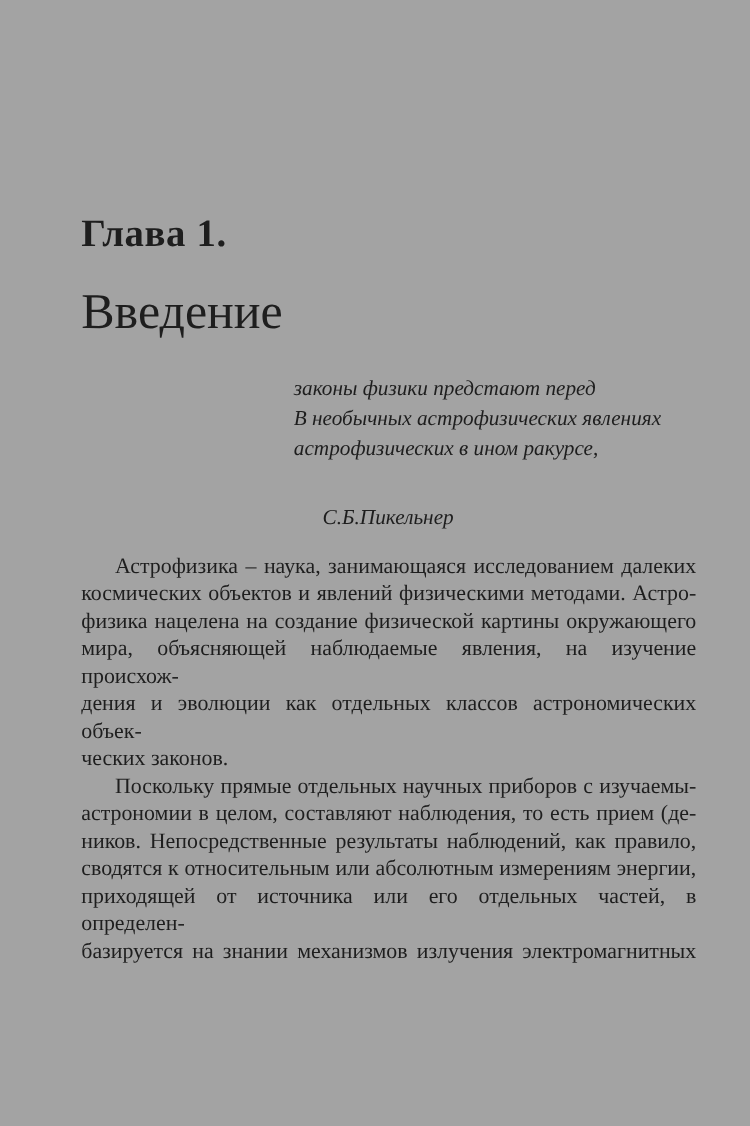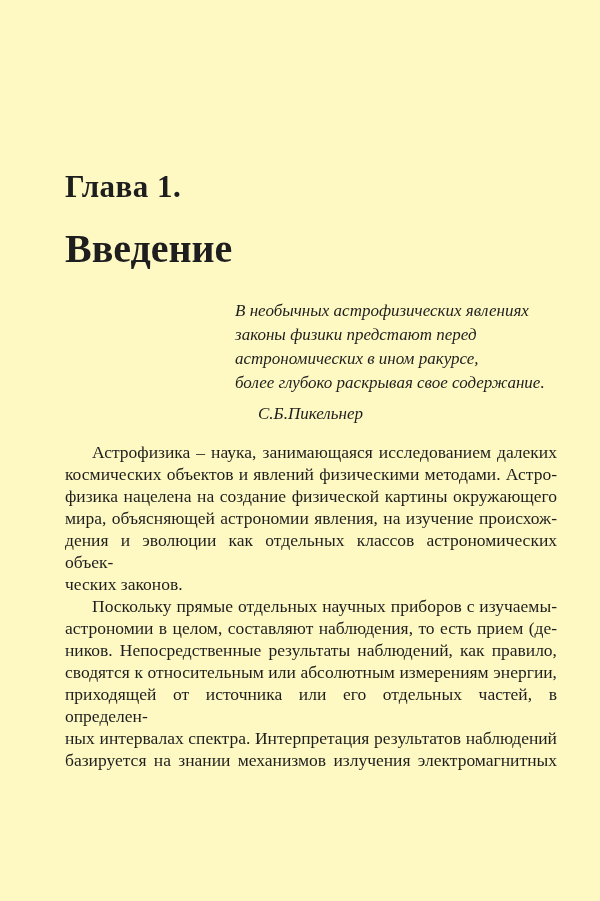--- a/index.html
+++ b/index.html
@@ -4,21 +4,21 @@
 <style>
   html, body {
     margin: 0;
     padding: 0;
     background: #ffffff;
   }
   .page {
     position: relative;
     width: 600px;
     height: 901px;
-    background: #fef9c3;
+    background: #a3a3a3;
     color: #1e1e1e;
     font-family: "Liberation Serif", serif;
     overflow: hidden;
   }
   .content {
     position: absolute;
     left: 65px;
     width: 492px;
     top: 0;
   }
@@ -29,21 +29,21 @@
     font-size: 31px;
     font-weight: bold;
     line-height: 1.1;
     letter-spacing: 0.5px;
   }
   .chapter-title {
     position: absolute;
     top: 227px;
     left: 0;
     font-size: 40px;
-    font-weight: bold;
+    font-weight: normal;
     line-height: 1.1;
   }
   .epigraph {
     position: absolute;
     top: 299px;
     left: 170px;
     right: 0;
     font-style: italic;
     font-size: 17px;
     line-height: 24px;
@@ -81,39 +81,37 @@
   }
 </style>
 </head>
 <body>
 
 <div class="page">
   <div class="content">
     <div class="chapter-label">Глава 1.</div>
     <div class="chapter-title">Введение</div>
     <div class="epigraph">
+        <div class="epi-line">законы физики предстают перед</div>
         <div class="epi-line">В необычных астрофизических явлениях</div>
-        <div class="epi-line">законы физики предстают перед</div>
-        <div class="epi-line">астрономических в ином ракурсе,</div>
-        <div class="epi-line">более глубоко раскрывая свое содержание.</div>
+        <div class="epi-line">астрофизических в ином ракурсе,</div>
       </div>
     <div class="epigraph-attribution">С.Б.Пикельнер</div>
     <div class="body-text">
         <div class="paragraph">
           <div class="body-line first just">Астрофизика – наука, занимающаяся исследованием далеких</div>
           <div class="body-line just">космических объектов и явлений физическими методами. Астро-</div>
           <div class="body-line just">физика нацелена на создание физической картины окружающего</div>
-          <div class="body-line just">мира, объясняющей астрономии явления, на изучение происхож-</div>
+          <div class="body-line just">мира, объясняющей наблюдаемые явления, на изучение происхож-</div>
           <div class="body-line just">дения и эволюции как отдельных классов астрономических объек-</div>
           <div class="body-line">ческих законов.</div>
         </div>
         <div class="paragraph">
           <div class="body-line first just">Поскольку прямые отдельных научных приборов с изучаемы-</div>
           <div class="body-line just">астрономии в целом, составляют наблюдения, то есть прием (де-</div>
           <div class="body-line just">ников. Непосредственные результаты наблюдений, как правило,</div>
           <div class="body-line just">сводятся к относительным или абсолютным измерениям энергии,</div>
           <div class="body-line just">приходящей от источника или его отдельных частей, в определен-</div>
-          <div class="body-line just">ных интервалах спектра. Интерпретация результатов наблюдений</div>
           <div class="body-line just">базируется на знании механизмов излучения электромагнитных</div>
         </div>
       </div>
   </div>
 </div>
 
 </body></html>

